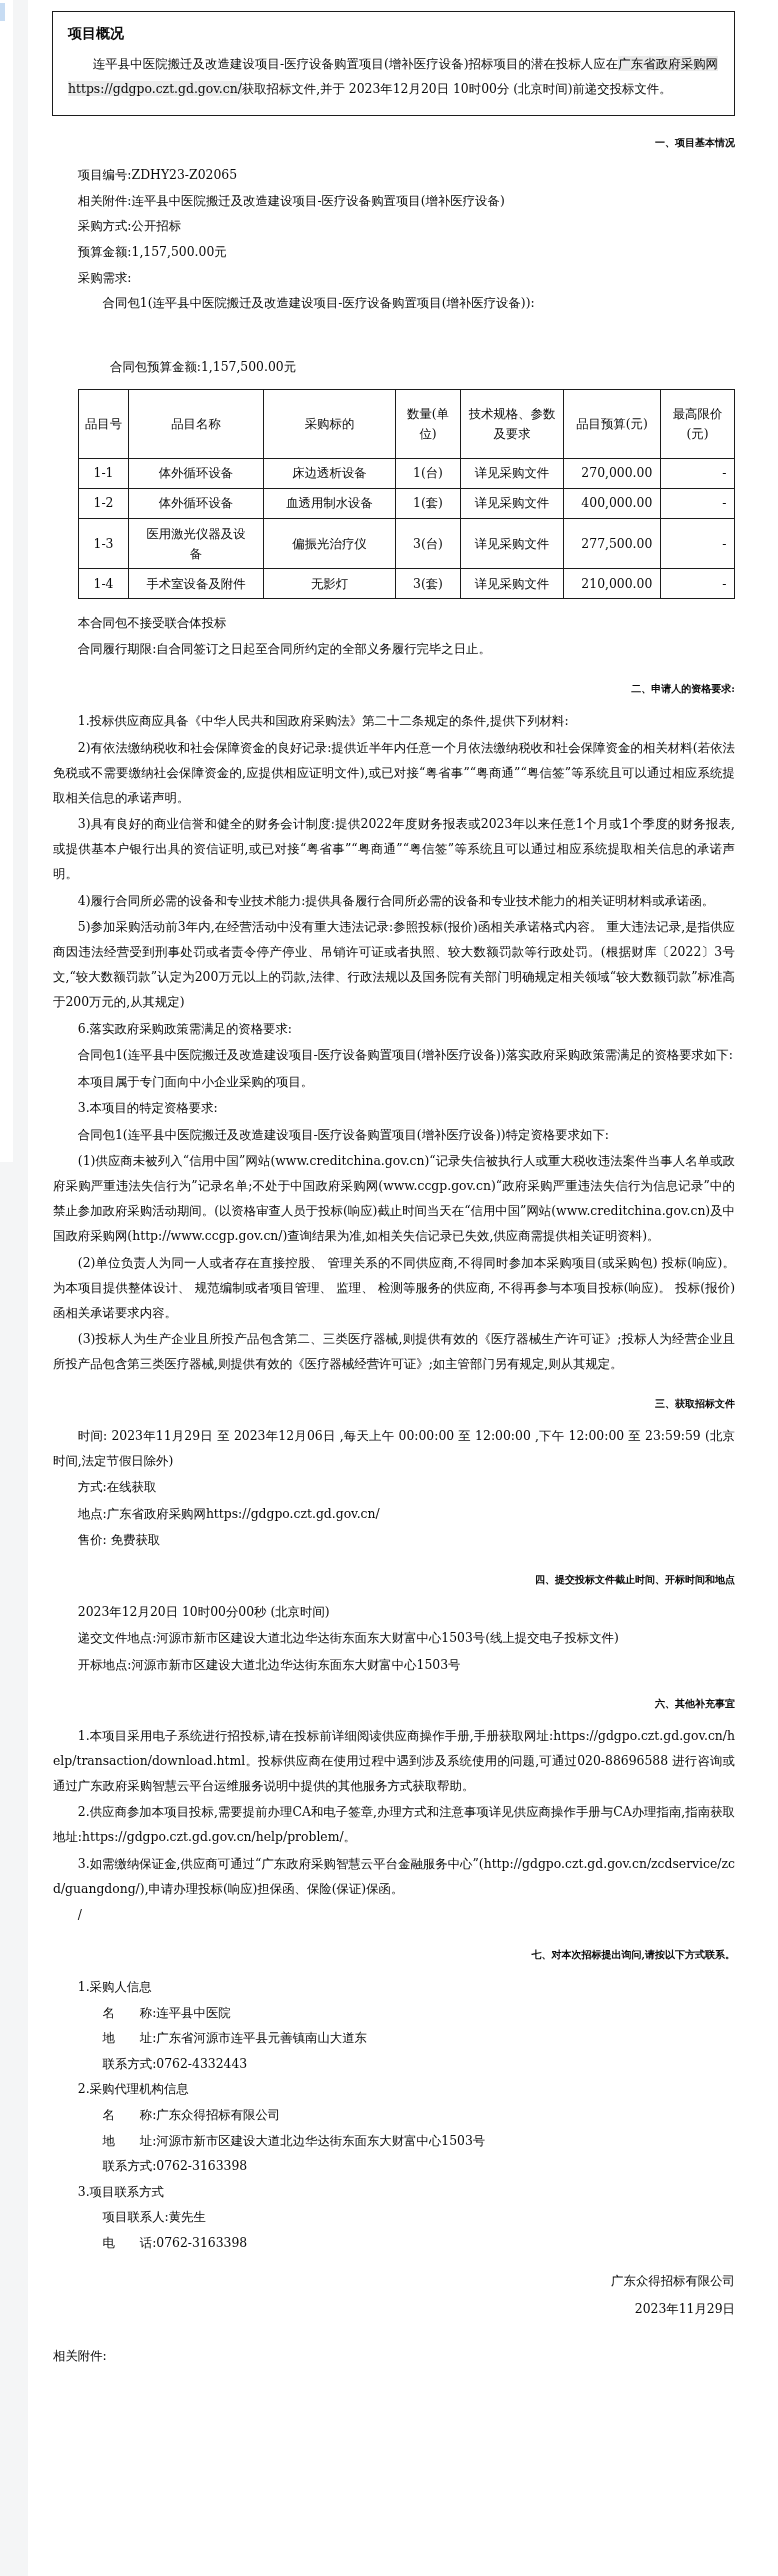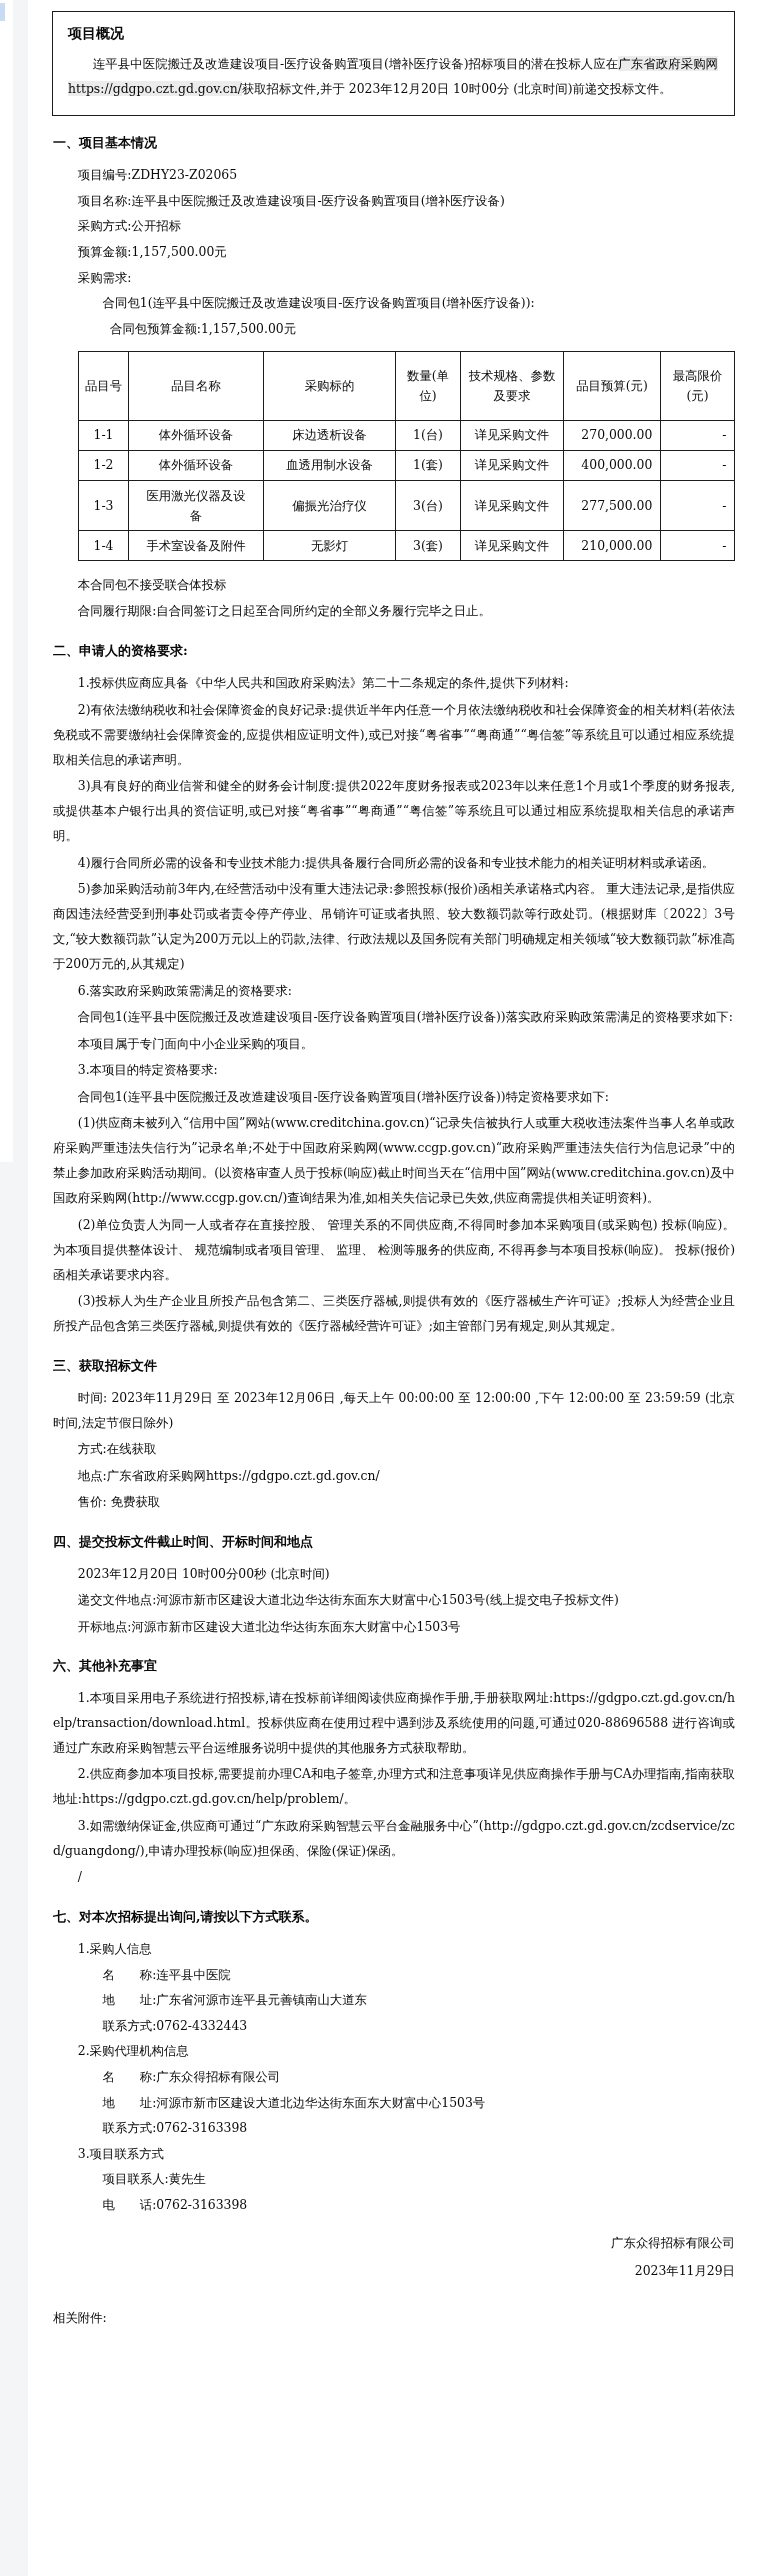--- a/index.html
+++ b/index.html
@@ -19,26 +19,26 @@
   .obox { margin-left:-1.5px; width:683px; border:1.5px solid #1c1c1c; padding:12.4px 15.5px 14px 15.5px; }
   .obox-title { font-size:14px; font-weight:bold; line-height:18.6px; }
   .obox .para { margin:7.7px 0 0 0; }
 
   .para {
     line-height:25px; text-indent:2em; text-align:justify; margin:1.5px 0;
     word-break:break-all;
   }
   .hl { background:#ececec; }
 
-  .sec-h { font-size:13px; font-weight:bold; line-height:18.6px; margin:18.6px 0 9.3px 0; }
+  .sec-h { font-size:10px; font-weight:bold; line-height:18.6px; margin:18.6px 0 9.3px 0;text-align:right; }
 
   .line { line-height:25.6px; }
   .ind2 { margin-left:2em; }
   .ind4 { margin-left:4em; }
-  .ind45 { margin-left:4.6em; }
+  .ind45 { margin-left:4.6em;margin-top:38px; }
 
   table.items {
     border-collapse:collapse; table-layout:fixed;
     margin:9.3px 0 11px 25px; width:655px;
     border:1.5px solid #1c1c1c;
   }
   table.items td {
     border:0.8px solid #1c1c1c; text-align:center; vertical-align:middle;
     padding:4.6px 3.1px; line-height:20px; word-break:break-all;
   }
@@ -60,21 +60,21 @@
 <div class="content">
 
   <div class="obox">
     <div class="obox-title">项目概况</div>
     <p class="para"><span>连平县中医院搬迁及改造建设项目-医疗设备购置项目(增补医疗设备)招标项目的潜在投标人应在</span><span class="hl">广东省政府采购网https://gdgpo.czt.gd.gov.cn/</span><span>获取招标文件,并于 2023年12月20日 10时00分 (北京时间)前递交投标文件。</span></p>
   </div>
 
   <div class="sec">
     <div class="sec-h">一、项目基本情况</div>
     <div class="line ind2">项目编号:ZDHY23-Z02065</div>
-    <div class="line ind2">项目名称:连平县中医院搬迁及改造建设项目-医疗设备购置项目(增补医疗设备)</div>
+    <div class="line ind2">相关附件:连平县中医院搬迁及改造建设项目-医疗设备购置项目(增补医疗设备)</div>
     <div class="line ind2">采购方式:公开招标</div>
     <div class="line ind2">预算金额:1,157,500.00元</div>
     <div class="line ind2">采购需求:</div>
     <div class="line ind4">合同包1(连平县中医院搬迁及改造建设项目-医疗设备购置项目(增补医疗设备)):</div>
     <div class="line ind45">合同包预算金额:1,157,500.00元</div>
 
     <table class="items">
       <colgroup>
         <col style="width:50px">
           <col style="width:135px">

